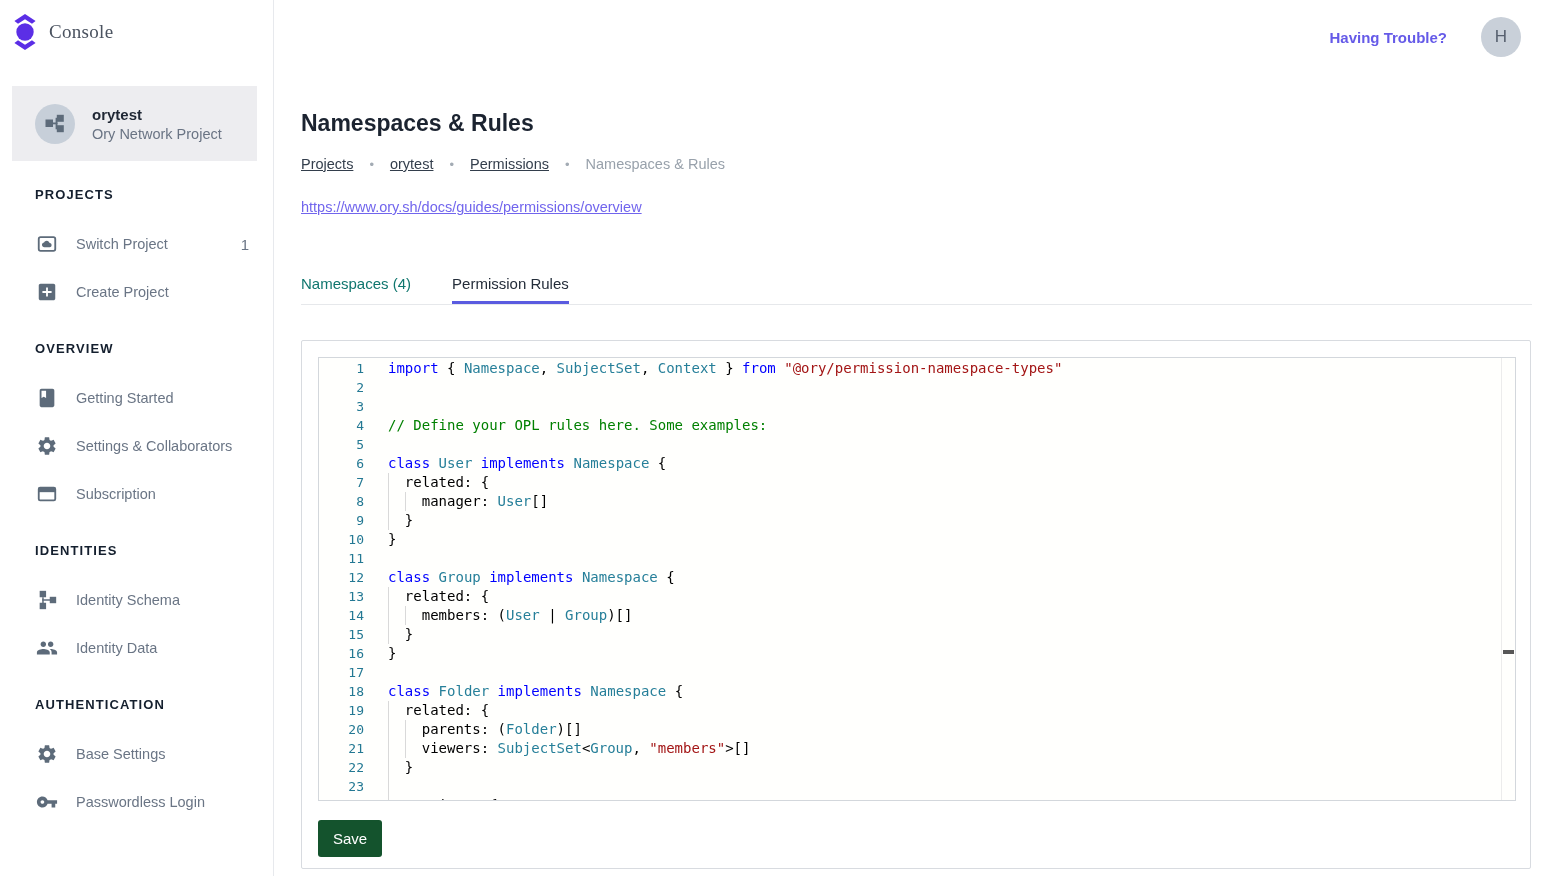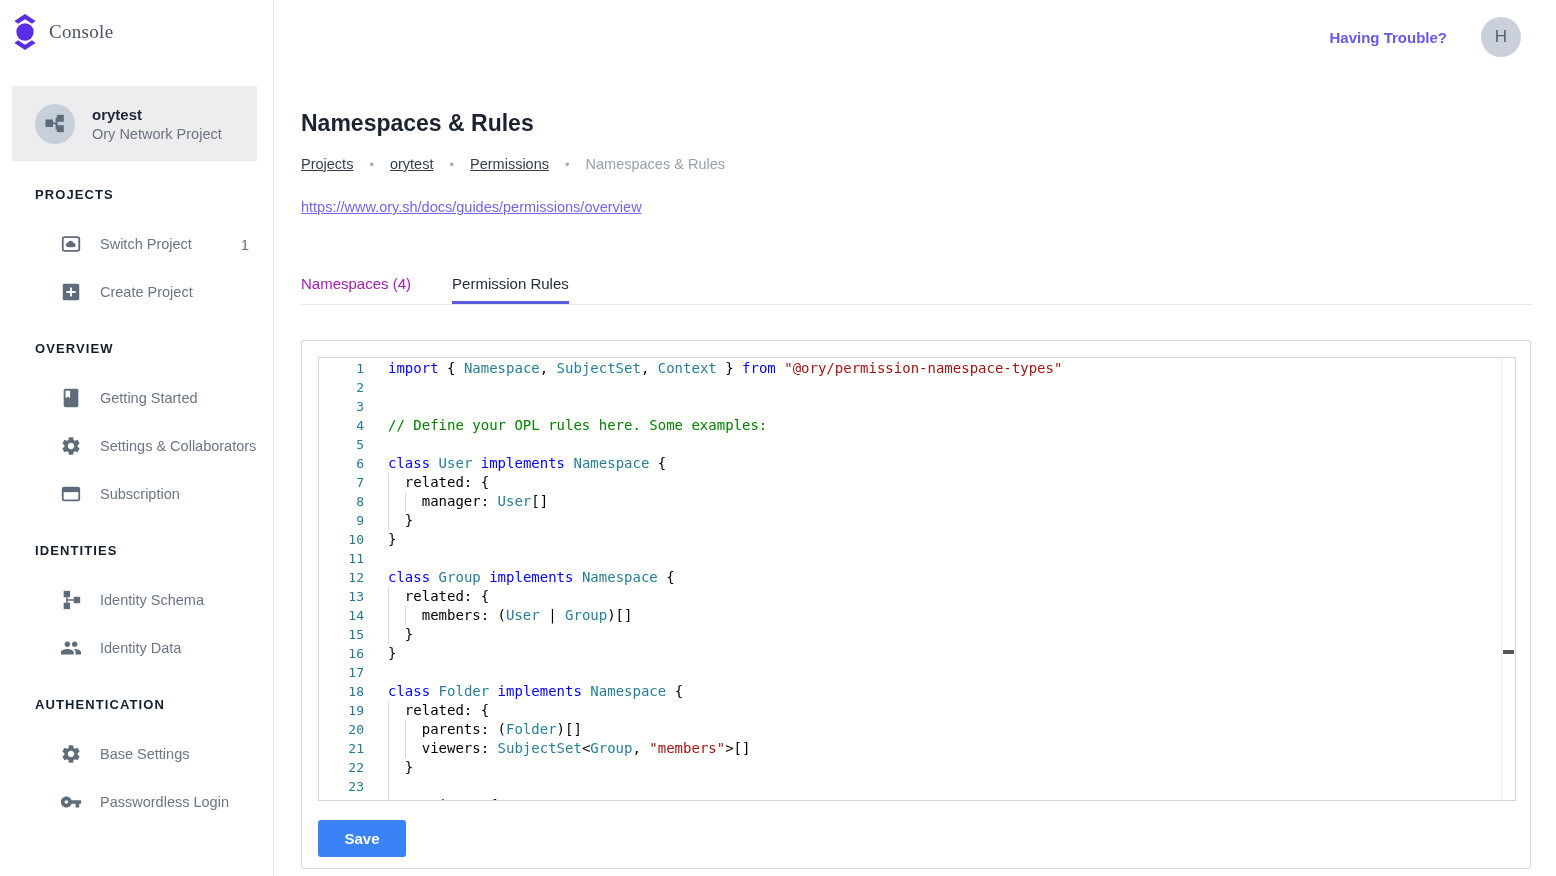--- a/index.html
+++ b/index.html
@@ -16,60 +16,60 @@
   .project-avatar { width: 40px; height: 40px; border-radius: 50%; background: #c7cfd9; margin-left: 23px; display: flex; align-items: center; justify-content: center; flex: none; }
   .project-avatar svg { fill: #5d6b7a; }
   .project-texts { margin-left: 17px; }
   .project-name { font-size: 15px; font-weight: 700; color: #1f2734; }
   .project-type { font-size: 14.5px; color: #6a7484; margin-top: 3px; }
 
   .nav { position: absolute; left: 0; top: 161px; width: 273px; }
   .nav-section-title { margin: 26px 0 0 35px; height: 14px; font-size: 13px; line-height: 14px; font-weight: 700; color: #141f2e; letter-spacing: 1.1px; }
   .nav-section-title.first { margin-top: 27px; }
   .nav-list { margin-top: 18px; }
-  .nav-item { height: 48px; display: flex; align-items: center; cursor: pointer; margin-left: 24px; }
+  .nav-item { height: 48px; display: flex; align-items: center; cursor: pointer; }
   .nav-icon { width: 22px; height: 22px; margin-left: 36px; flex: none; color: #5d6b7a; }
   .nav-icon svg { width: 22px; height: 22px; fill: currentColor; display: block; }
   .nav-label { margin-left: 18px; font-size: 14.5px; color: #6a7585; }
   .nav-badge { margin-left: auto; margin-right: 24px; font-size: 15px; color: #6a7585; }
 
   
   .help-link { position: absolute; top: 29px; right: 109px; font-size: 15px; font-weight: 700; color: #655ae8; cursor: pointer; }
   .avatar { position: absolute; top: 17px; right: 35px; width: 40px; height: 40px; border-radius: 50%; background: #c9d0d9; color: #57606f; display: flex; align-items: center; justify-content: center; font-size: 17px; cursor: pointer; }
 
   
   .content { position: absolute; left: 301px; top: 0; width: 1231px; height: 876px; }
   .page-title { position: absolute; top: 110px; left: 0; font-size: 23px; font-weight: 700; color: #1b2330; }
   .breadcrumb { position: absolute; top: 156px; left: 0; display: flex; align-items: center; gap: 16px; font-size: 14.5px; }
   .crumb { color: #333e4c; text-decoration: underline; cursor: pointer; }
   .crumb.current { color: #98a1ab; text-decoration: none; cursor: default; }
   .crumb-sep { color: #a3abb4; font-size: 13px; }
   .doc-link { position: absolute; top: 199px; left: 0; font-size: 14.5px; color: #7165ed; text-decoration: underline; cursor: pointer; }
 
   .tabs { position: absolute; top: 267px; left: 0; width: 1231px; height: 38px; display: flex; gap: 41px; padding-top: 8px; border-bottom: 1px solid #e6e8eb; }
-  .tab { font-size: 15px; color: #a21caf; padding-bottom: 14px; cursor: pointer; }
+  .tab { font-size: 15px; color: #0f766e; padding-bottom: 14px; cursor: pointer; }
   .tab.active { color: #242d3a; box-shadow: inset 0 -3px 0 #5a5be0; }
 
   
   .card { position: absolute; top: 340px; left: 0; width: 1230px; height: 529px; border: 1px solid #d8dbe0; border-radius: 2px; background: #fff; }
   .editor { position: absolute; left: 16px; top: 16px; width: 1198px; height: 444px; border: 1px solid #d3d7dc; background: #fffffd; overflow: hidden; cursor: text; }
   .code-lines { padding-top: 1px; }
   .cm-line { position: relative; display: flex; height: 19px; }
   .ln { width: 45px; text-align: right; font-family: "DejaVu Sans Mono", monospace; font-size: 13px; line-height: 19px; color: #237893; flex: none; }
   .code { margin-left: 24px; white-space: pre; font-family: "DejaVu Sans Mono", monospace; font-size: 14px; line-height: 19px; color: #000; }
   .tk-k { color: #0000ff; }
   .tk-t { color: #267f99; }
   .tk-s { color: #a31515; }
   .tk-c { color: #008000; }
   .tk-p { color: #000000; }
   .guide { position: absolute; top: 0; bottom: 0; width: 1px; background: #d9d9d9; }
   .ruler { position: absolute; top: 0; right: 0; bottom: 0; width: 14px; border-left: 1px solid #ececec; background: #fffffd; }
   .ruler-cursor { position: absolute; left: 1px; right: 1px; top: 292px; height: 4px; background: #575757; cursor: pointer; }
 
-  .save-btn { position: absolute; left: 16px; top: 479px; width: 88px; height: 37px; background: #3b82f6; border: none; border-radius: 3px; color: #fff; font-family: "Liberation Sans", sans-serif; font-size: 15px; font-weight: 700; cursor: pointer; }
+  .save-btn { position: absolute; left: 16px; top: 479px; width: 64px; height: 37px; background: #14532d; border: none; border-radius: 3px; color: #fff; font-family: "Liberation Sans", sans-serif; font-size: 15px; font-weight: 400; cursor: pointer; }
 </style>
 </head>
 <body>
 
 <div class="page">
 
   <div class="sidebar">
     <div class="brand">
       <svg width="26" height="36" viewBox="0 0 24 34" fill="#5b2ee6">
         <path d="M12 0 L22 6.5 18.6 9.3 12 5 5.4 9.3 2 6.5 Z"></path>

